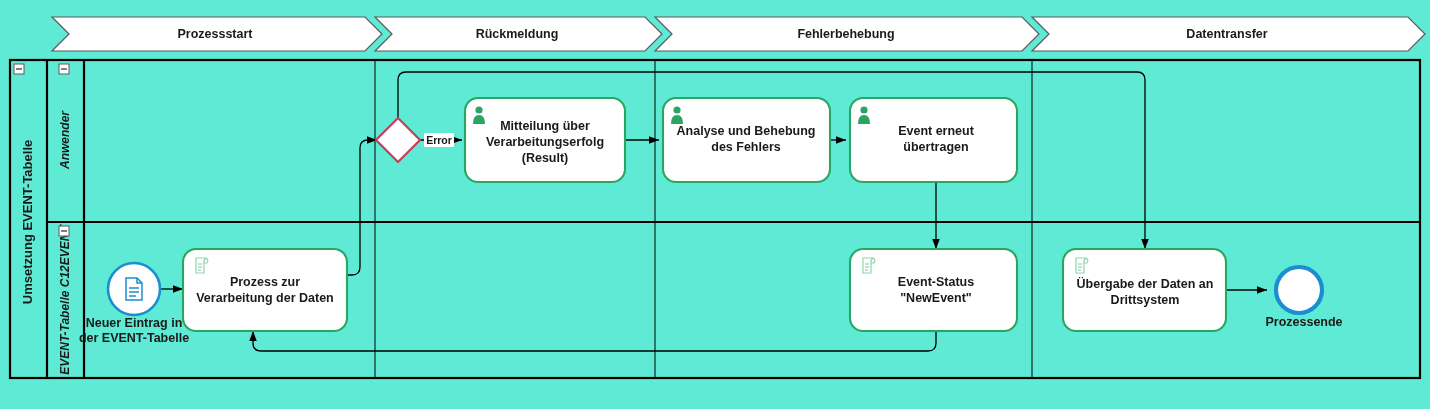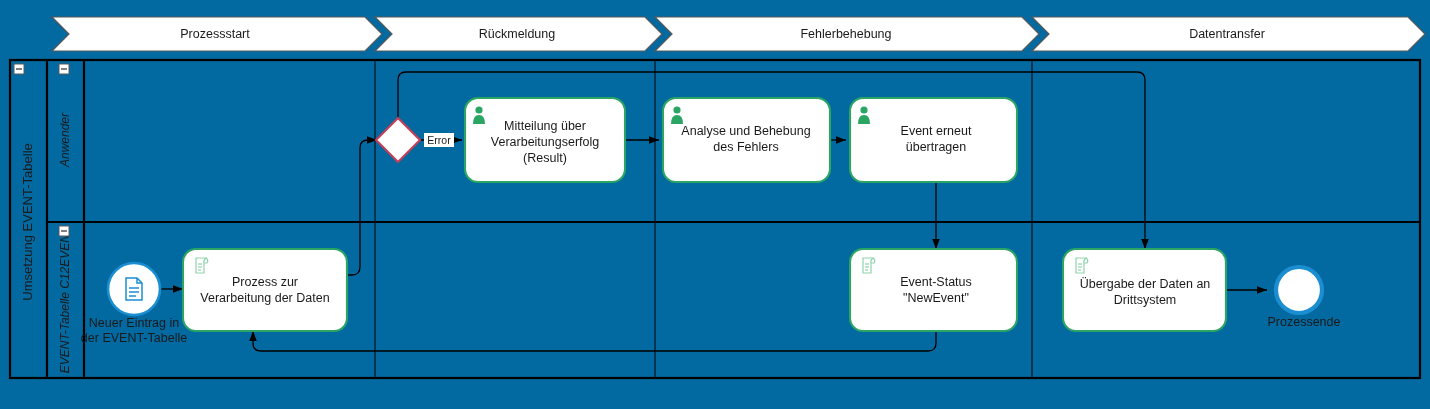--- a/index.html
+++ b/index.html
@@ -7,22 +7,23 @@
     padding: 0;
     background: #ffffff;
   }
   body {
     font-family: "Liberation Sans", sans-serif;
   }
   #canvas {
     position: relative;
     width: 1430px;
     height: 409px;
-    background: #0369a1;
+    background: #5eead4;
     overflow: hidden;
+    font-weight: bold;
   }
   #bpmn-svg {
     position: absolute;
     left: 0;
     top: 0;
     width: 1430px;
     height: 409px;
   }
   .phase-label {
     font-size: 12.5px;

